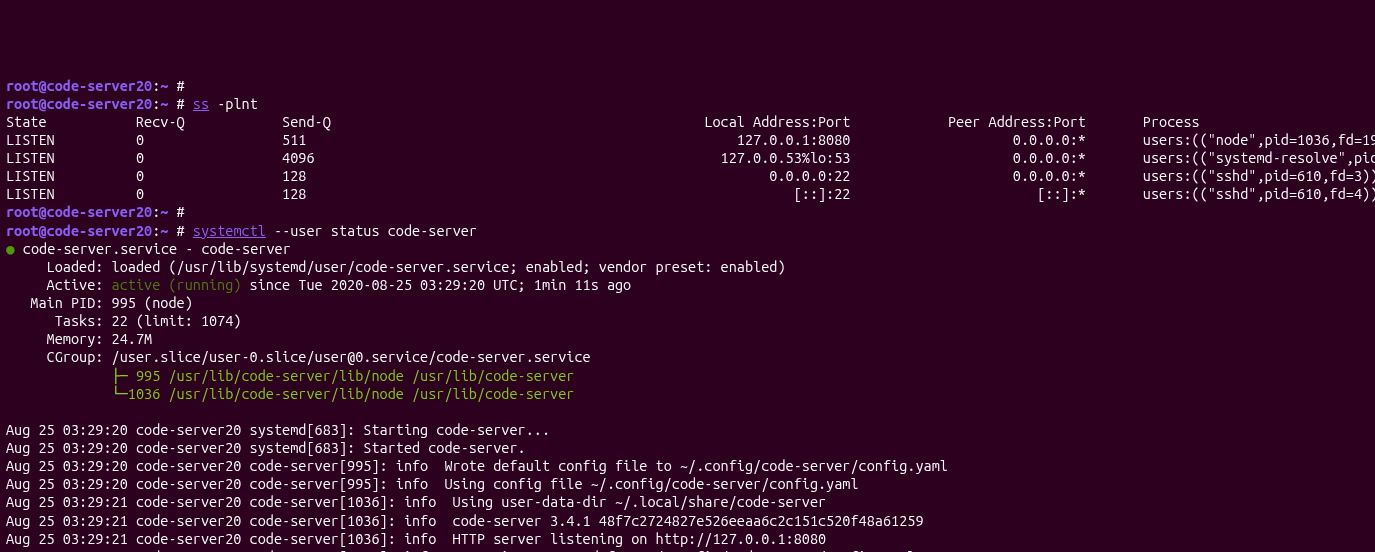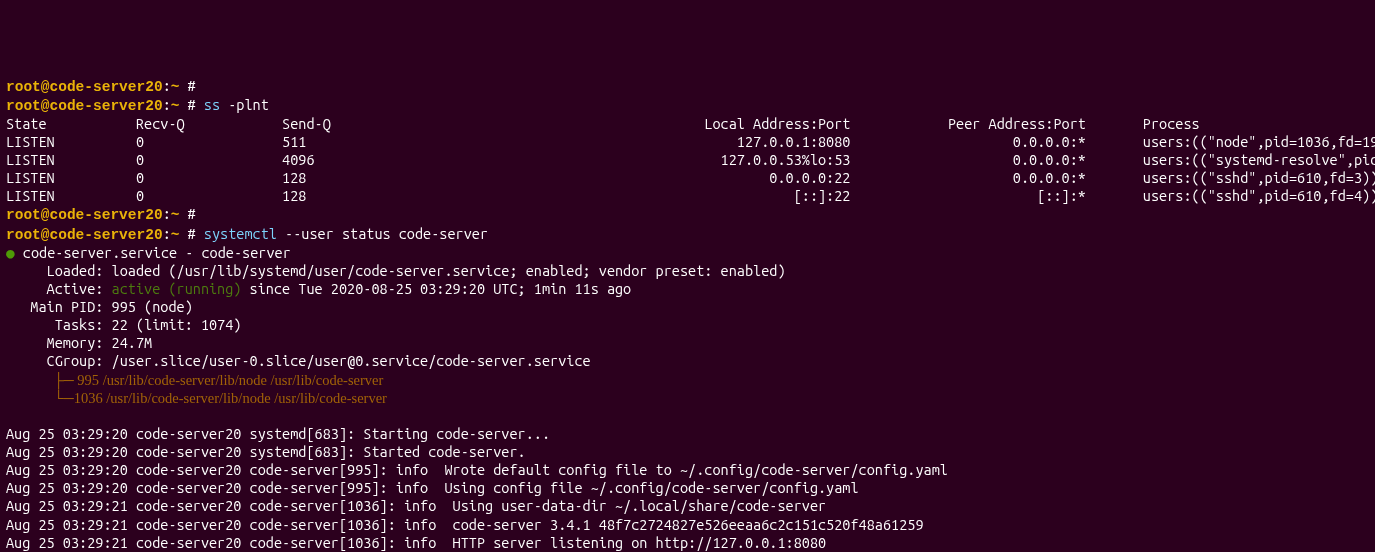--- a/index.html
+++ b/index.html
@@ -8,26 +8,26 @@
       color: #ffffff;
       font-family: "Ubuntu Mono", "DejaVu Sans Mono", Consolas, monospace;
       font-size: 14.5px;
       line-height: 1.25;
       padding: 4px 6px;
       white-space: pre;
       width: 1375px;
       height: 552px;
       overflow: hidden;
     }
-    .prompt-user { color: #eab308; font-weight: bold; font-family: Liberation Mono, monospace;}
-    .cmd-ss { color: #7dd3fc; }
+    .prompt-user { color: #8b5cf6; font-weight: bold;}
+    .cmd-ss { color: #8b5cf6; text-decoration: underline; }
     .active { color: #4d7c0f; }
     .dot { color: #4e9a06; }
     .line { display: block; }
-    .tree { color: #a16207; font-family: Liberation Serif, serif; }
+    .tree { color: #84cc16; }
   </style>
 </head>
 <body>
 
 
 
 <div id="term"><span class="line"><span class="prompt-user">root@code-server20</span><span>:</span><span class="prompt-user">~</span><span> # </span></span><span class="line"><span class="prompt-user">root@code-server20</span><span>:</span><span class="prompt-user">~</span><span> # </span><span class="cmd-ss">ss</span><span> -plnt</span></span><span class="line">State           Recv-Q            Send-Q                                              Local Address:Port            Peer Address:Port       Process</span><span class="line">LISTEN          0                 511                                                     127.0.0.1:8080                    0.0.0.0:*       users:(("node",pid=1036,fd=19))</span><span class="line">LISTEN          0                 4096                                                  127.0.0.53%lo:53                    0.0.0.0:*       users:(("systemd-resolve",pid=533,fd=13))</span><span class="line">LISTEN          0                 128                                                         0.0.0.0:22                    0.0.0.0:*       users:(("sshd",pid=610,fd=3))</span><span class="line">LISTEN          0                 128                                                            [::]:22                       [::]:*       users:(("sshd",pid=610,fd=4))</span><span class="line"><span class="prompt-user">root@code-server20</span><span>:</span><span class="prompt-user">~</span><span> # </span></span><span class="line"><span class="prompt-user">root@code-server20</span><span>:</span><span class="prompt-user">~</span><span> # </span><span class="cmd-ss">systemctl</span><span> --user status code-server</span></span><span class="line"><span class="dot">●</span> <span>code-server.service - code-server</span></span><span class="line">     Loaded: loaded (/usr/lib/systemd/user/code-server.service; enabled; vendor preset: enabled)</span><span class="line">     Active: <span class="active">active (running)</span> since Tue 2020-08-25 03:29:20 UTC; 1min 11s ago</span><span class="line">   Main PID: 995 (node)</span><span class="line">      Tasks: 22 (limit: 1074)</span><span class="line">     Memory: 24.7M</span><span class="line">     CGroup: /user.slice/user-0.slice/user@0.service/code-server.service</span><span class="line tree">             ├─ 995 /usr/lib/code-server/lib/node /usr/lib/code-server</span><span class="line tree">             └─1036 /usr/lib/code-server/lib/node /usr/lib/code-server</span><span class="line"> </span><span class="line">Aug 25 03:29:20 code-server20 systemd[683]: Starting code-server...</span><span class="line">Aug 25 03:29:20 code-server20 systemd[683]: Started code-server.</span><span class="line">Aug 25 03:29:20 code-server20 code-server[995]: info  Wrote default config file to ~/.config/code-server/config.yaml</span><span class="line">Aug 25 03:29:20 code-server20 code-server[995]: info  Using config file ~/.config/code-server/config.yaml</span><span class="line">Aug 25 03:29:21 code-server20 code-server[1036]: info  Using user-data-dir ~/.local/share/code-server</span><span class="line">Aug 25 03:29:21 code-server20 code-server[1036]: info  code-server 3.4.1 48f7c2724827e526eeaa6c2c151c520f48a61259</span><span class="line">Aug 25 03:29:21 code-server20 code-server[1036]: info  HTTP server listening on http://127.0.0.1:8080</span><span class="line">Aug 25 03:29:21 code-server20 code-server[1036]: info    - Using password from ~/.config/code-server/config.yaml</span></div>
 
 
 

